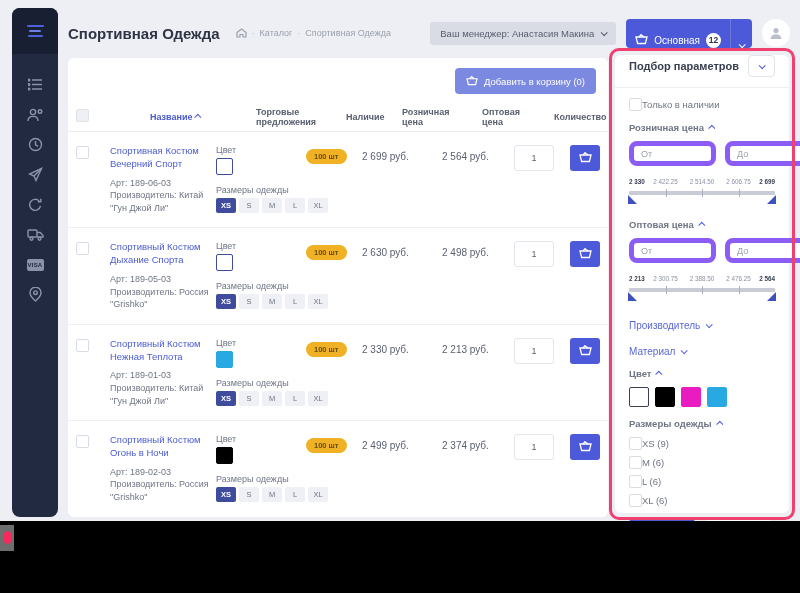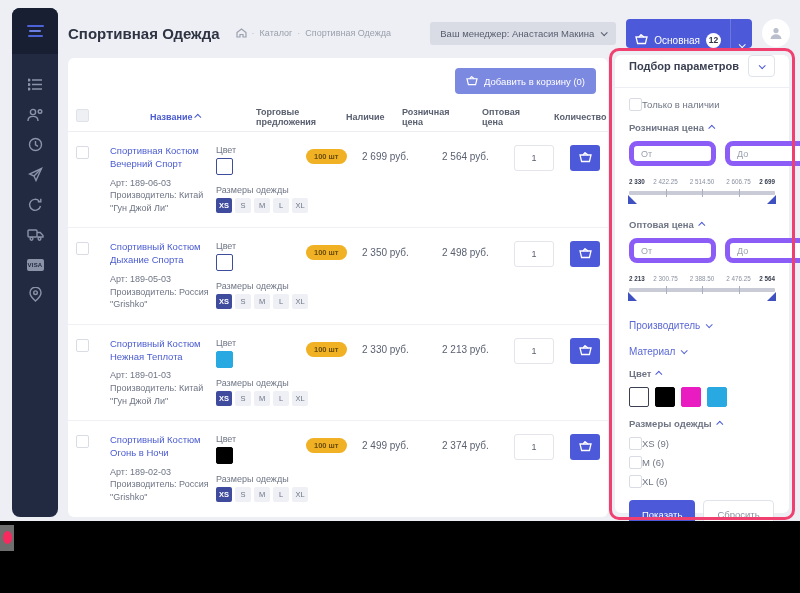--- a/index.html
+++ b/index.html
@@ -45,21 +45,21 @@
   .th.sorted { color:#4a5bd0; display:flex; align-items:center; gap:4px; cursor:pointer; }
   .checkbox { width:13px; height:13px; border:1px solid #d9dce4; border-radius:2px; background:#fff; display:inline-block; cursor:pointer; }
   .thead .checkbox { background:#eef0f4; border-color:#dfe2e9; }
   .trow { padding-top:13px; padding-bottom:13px; border-bottom:1px solid #f0f1f5; }
   .pname { font-size:9.5px; color:#4a5bd0; line-height:1.35; display:block; cursor:pointer; text-decoration:none; }
   .part { font-size:9px; color:#6f7585; margin-top:6px; line-height:1.4; }
   .pman { font-size:9px; color:#6f7585; line-height:1.4; }
   .small-label { font-size:9px; color:#6f7585; }
   .swatch { width:17px; height:17px; border-radius:2px; display:inline-block; margin:3px 0 6px; cursor:pointer; }
   .chips { display:flex; gap:3px; margin-top:3px; }
-  .chip { min-width:16px; height:15px; padding:0 4px; font-size:7.5px; color:#6f7585; background:#eef0f5; border-radius:2px; display:flex; align-items:center; justify-content:center; cursor:pointer; }
+  .chip { min-width:16px; height:15px; padding:0 10px; font-size:7.5px; color:#6f7585; background:#eef0f5; border-radius:2px; display:flex; align-items:center; justify-content:center; cursor:pointer; }
   .chip.sel { background:#3f4c9e; color:#fff; font-weight:bold; }
   .badge { background:#f0b125; color:#6b4d08; font-size:7.5px; font-weight:bold; padding:3px 8px; border-radius:9px; white-space:nowrap; display:inline-block; margin-top:4px; }
   .price { font-size:10px; color:#5a6070; padding-top:6px; }
   .qty { width:40px; height:26px; border:1px solid #e3e5ea; border-radius:3px; font-size:9px; color:#5a6070; text-align:center; font-family:inherit; }
   .row-cart { width:30px; height:26px; background:#4c59d8; border:none; border-radius:3px; display:flex; align-items:center; justify-content:center; cursor:pointer; }
 
   
   .highlight { position:absolute; left:609px; top:48px; width:186px; height:472px; border:3px solid #ef4070; border-radius:10px; pointer-events:none; z-index:5; }
   .panel { position:absolute; left:615px; top:55px; width:174px; height:458px; background:#fff; border-radius:6px; padding:0 14px; }
   .panel-head { display:flex; align-items:center; justify-content:space-between; }
@@ -267,21 +267,21 @@
       <div class="small-label">Размеры одежды</div>
       <div class="chips">
               <span class="chip sel">XS</span>
               <span class="chip">S</span>
               <span class="chip">M</span>
               <span class="chip">L</span>
               <span class="chip">XL</span>
             </div>
     </span>
     <span><span class="badge">100 шт</span></span>
-    <span class="price">2 350 руб.</span>
+    <span class="price">2 630 руб.</span>
     <span class="price">2 498 руб.</span>
     <span><input class="qty" value="1" style=""></span>
     <span>
             <button class="row-cart">
       <svg width="13" height="12" viewBox="0 0 13 12" style="stroke:#fff;fill:none;stroke-width:1.3">
                 <path d="M1 3h11l-1.6 6.5H2.6z"></path>
                 <path d="M4 3 6 .7 9 3"></path>
               </svg>
     </button>
           </span>
@@ -447,20 +447,24 @@
         <label class="check-row">
           <span class="checkbox"></span>
           <span>XS (9)</span>
         </label>
         <label class="check-row">
           <span class="checkbox"></span>
           <span>M (6)</span>
         </label>
         <label class="check-row">
           <span class="checkbox"></span>
+          <span>L (6)</span>
+        </label>
+        <label class="check-row">
+          <span class="checkbox"></span>
           <span>XL (6)</span>
         </label>
       </div>
 
     <div class="panel-btns">
       <button class="show-btn">Показать</button>
       <button class="reset-btn">Сбросить</button>
     </div>
   </div>
 

